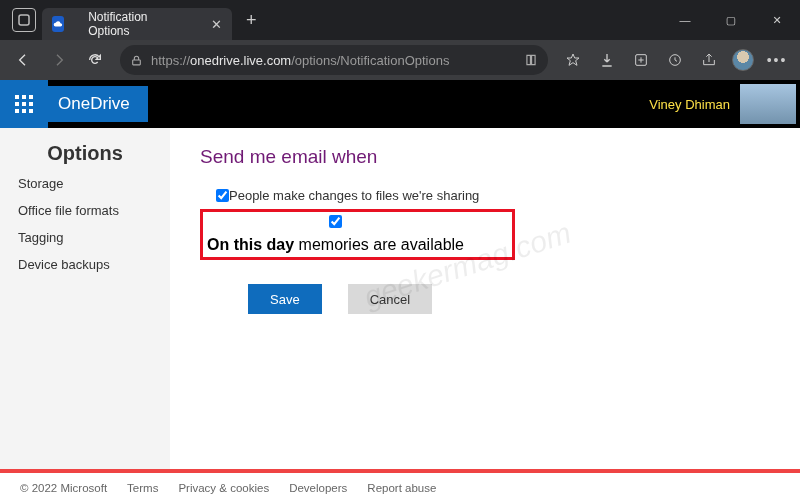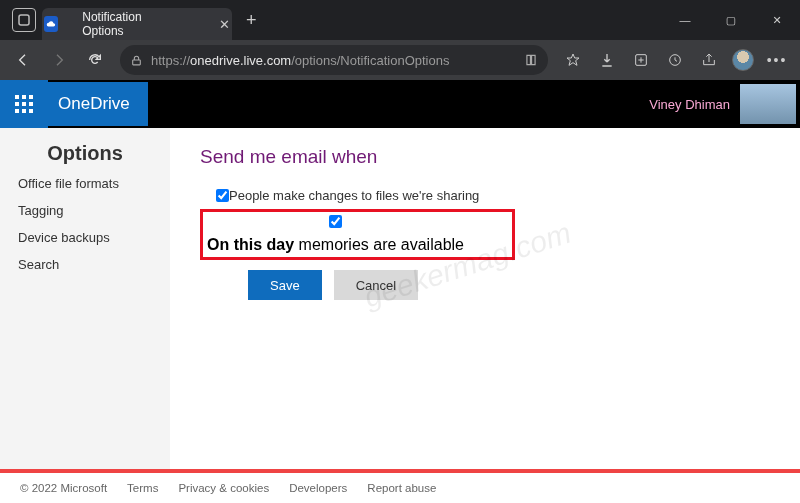--- a/index.html
+++ b/index.html
@@ -2,21 +2,21 @@
 <html><head>
 <meta charset="utf-8">
 <style>
   * { margin: 0; padding: 0; box-sizing: border-box; font-family: "Segoe UI", Arial, sans-serif; }
   body { width: 800px; height: 503px; background: #fff; overflow: hidden; position: relative; }
 
   
   .titlebar { height: 40px; background: #202124; display: flex; align-items: center; color: #ddd; }
   .tabarea { display: flex; align-items: center; height: 100%; padding-left: 6px; }
   .tabs-icon { width: 24px; height: 24px; border: 1.5px solid #bbb; border-radius: 4px; margin: 0 6px; display:flex;align-items:center;justify-content:center; }
-  .tab { display: flex; align-items: center; gap: 24px; background: #35363a; height: 32px; padding: 0 2px; border-radius: 6px 6px 0 0; margin-top: 8px; font-size: 12px; color: #eee; max-width: 190px; }
+  .tab { display: flex; align-items: center; gap: 24px; background: #35363a; height: 32px; padding: 0 10px; border-radius: 6px 6px 0 0; margin-top: 8px; font-size: 12px; color: #eee; max-width: 190px; }
   .favicon { width: 16px; height: 16px; background:#1b5cc7; border-radius:3px; display:flex;align-items:center;justify-content:center;}
   .favicon svg{width:10px;height:10px;fill:#fff;}
   .tab-close { margin-left: 20px; font-size: 13px; color:#ccc; }
   .newtab { color:#ccc; font-size:18px; margin-left:8px; padding:0 6px; }
   .wincontrols { margin-left:auto; display:flex; }
   .winbtn { width:46px; height:40px; display:flex; align-items:center; justify-content:center; color:#ccc; font-size:11px; }
 
   
   .toolbar { height: 40px; background:#3b3c3f; display:flex; align-items:center; padding:0 6px; gap:2px; }
   .tbtn { width:34px; height:32px; display:flex; align-items:center; justify-content:center; color:#ccc; }
@@ -27,37 +27,37 @@
   .address .host { color:#e5e5e5; }
   .toolicons { display:flex; gap:0; align-items:center; }
   .avatar-sm { width:22px; height:22px; border-radius:50%; background: radial-gradient(circle at 50% 35%, #d8c9b0 35%, #5b87a6 36%); border:1px solid #666; }
   .dots { letter-spacing:2px; font-size:14px; color:#ccc; }
 
   
   .prodbar { height:48px; background:#000; display:flex; align-items:center; color:#fff; }
   .waffle { width:48px; height:48px; background:#0f6cbd; display:flex; align-items:center; justify-content:center; }
   .waffle-grid { display:grid; grid-template-columns:repeat(3,4px); grid-template-rows:repeat(3,4px); gap:3px; }
   .waffle-grid span { background:#fff; width:4px; height:4px; }
-  .brand { background:#0f6cbd; height:44px; display:flex; align-items:center; padding:0 18px 0 10px; font-size:17px; }
+  .brand { background:#0f6cbd; height:36px; display:flex; align-items:center; padding:0 18px 0 10px; font-size:17px; }
   .spacer { flex:1; }
-  .username { font-size:13px; margin-right:10px; color:#f9a8d4; }
+  .username { font-size:13px; margin-right:10px; color:#fde047; }
   .useravatar { width:56px; height:40px; background:linear-gradient(#a7c5e0,#7393ad); margin-right:4px; }
 
   
   .workspace { display:flex; height: calc(503px - 40px - 40px - 48px - 34px); }
   .sidebar { width:170px; background:#f4f4f4; padding:14px 18px; }
   .sidebar h2 { font-weight:700; font-size:20px; color:#333; margin-bottom:5px;text-align:center; }
   .sideitem { font-size:13px; color:#333; padding:6px 0; cursor:pointer; }
 
   .content { flex:1; padding:18px 30px; position:relative; }
   .content h3 { font-weight:400; font-size:19px; color:#701a75; margin-bottom:16px; }
   .opt { display:flex; align-items:center; gap:0; font-size:13px; color:#333; padding:4px 16px; }
   .opt input { width:13px; height:13px; }
   .redbox { border:3px solid #e81123; padding:3px 48px 3px 4px; display:inline-flex; align-items:center; gap:8px; margin-top:2px;flex-direction:column;}
-  .btnrow { margin-top:10px; display:flex; gap:12px;padding-left:48px; }
+  .btnrow { margin-top:24px; display:flex; gap:26px;padding-left:48px; }
   .pbtn { border:none; height:30px; padding:0 22px; font-size:13px; cursor:pointer; }
   .pbtn.primary { background:#0f6cbd; color:#fff; }
   .pbtn.secondary { background:#d9d9d9; color:#333; }
 
   .watermark { position:absolute; left:190px; top:120px; font-size:30px; color:rgba(0,0,0,0.07); transform:rotate(-18deg); pointer-events:none; font-style:italic;}
 
   
   .footer { position:absolute; bottom:0; left:0; right:0; height:34px; border-top:4px solid #ef4444; display:flex; align-items:center; gap:20px; padding:0 20px; font-size:11.5px; color:#666; background:#fff;}
   .footer a { color:#666; text-decoration:none; }
 
@@ -172,24 +172,24 @@
   </div>
   <div class="brand">OneDrive</div>
   <div class="spacer"></div>
   <div class="username">Viney Dhiman</div>
   <div class="useravatar"></div>
 </div>
 
 <div class="workspace">
   <div class="sidebar">
     <h2>Options</h2>
+    <div class="sideitem">Storage</div>
     <div class="sideitem">Office file formats</div>
     <div class="sideitem">Tagging</div>
     <div class="sideitem">Device backups</div>
-    <div class="sideitem">Search</div>
   </div>
 
   <div class="content">
     <div class="watermark">geekermag.com</div>
     <h3>Send me email when</h3>
 
     <label class="opt">
       <input type="checkbox" checked="" style="">
       <span>People make changes to files we're sharing</span>
     </label>

